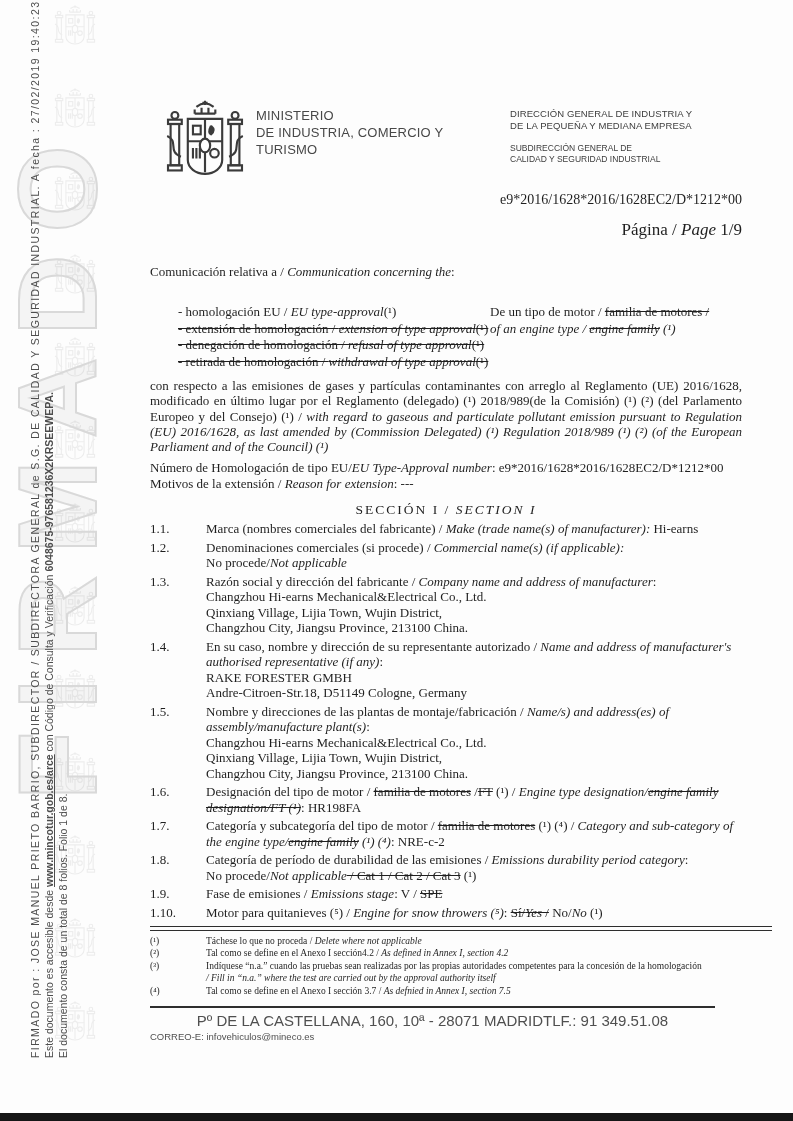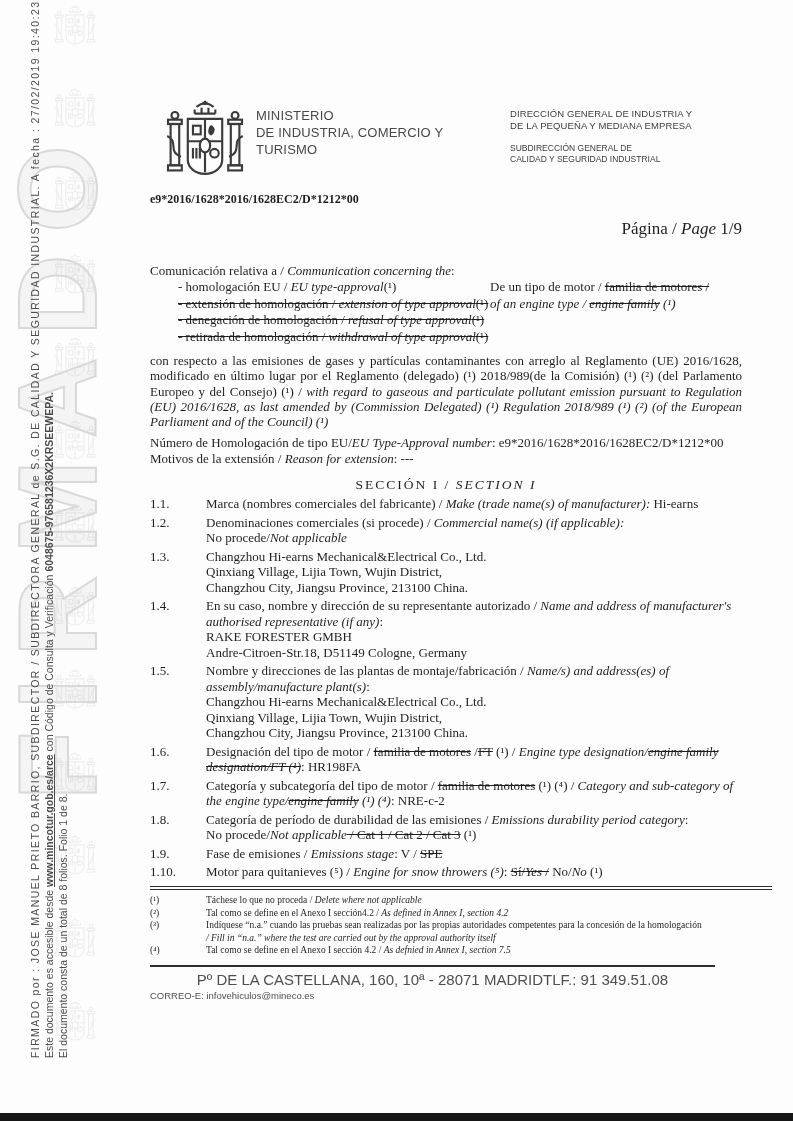--- a/index.html
+++ b/index.html
@@ -24,24 +24,24 @@
   
   .content{position:absolute;left:150px;top:96px;width:592px;z-index:2;font-size:13px;}
   .hdr{position:relative;height:92px;}
   .logo-svg{position:absolute;left:12px;top:2px;}
   .ministry{position:absolute;left:106px;top:12px;font-family:"Liberation Sans",sans-serif;
             font-size:13px;line-height:1.3;color:#484848;letter-spacing:.2px;}
   .hdr-right{position:absolute;left:360px;top:12px;font-family:"Liberation Sans",sans-serif;
              color:#3c3c3c;}
   .dg{font-size:9.5px;line-height:1.3;letter-spacing:.1px;}
   .sd{font-size:8.5px;line-height:1.35;margin-top:10px;}
-  .approval-no{text-align:left;font-weight:bold;font-size:12px;margin-top:4px;}
+  .approval-no{text-align:right;font-weight:normal;font-size:14px;margin-top:4px;}
   .page-label{text-align:right;margin-top:12px;font-size:17px;}
   .comm-title{margin-top:24px;}
-  .comm-block{display:flex;margin-top:0;line-height:16.5px;}
+  .comm-block{display:flex;margin-top:24px;line-height:16.5px;}
   .comm-left{margin-left:28px;width:302px;white-space:nowrap;}
   .comm-right{margin-left:10px;white-space:nowrap;}
   .reg-par{margin-top:8px;text-align:justify;line-height:15.3px;}
   .numline{line-height:16px;}
   .mt6{margin-top:6px;}
   .section-h{margin-top:10px;text-align:center;font-size:13.5px;letter-spacing:2px;}
   .item{display:flex;margin-top:3px;line-height:15.5px;}
   .inum{width:56px;flex-shrink:0;}
   .ibody{flex:1;}
   .ibody .line{white-space:nowrap;}
@@ -195,20 +195,21 @@
         <div class="item">
           <div class="inum">1.2.</div>
           <div class="ibody">
             <div class="line"><span>Denominaciones comerciales (si procede) / </span><span style="font-style: italic;">Commercial name(s) (if applicable):</span></div>
             <div class="line"><span>No procede/</span><span style="font-style: italic;">Not applicable</span></div>
           </div>
         </div>
         <div class="item">
           <div class="inum">1.3.</div>
           <div class="ibody">
+            <div class="line"><span>Razón social y dirección del fabricante / </span><span style="font-style: italic;">Company name and address of manufacturer</span><span>:</span></div>
             <div class="line"><span>Changzhou Hi-earns Mechanical&amp;Electrical Co., Ltd.</span></div>
             <div class="line"><span>Qinxiang Village, Lijia Town, Wujin District,</span></div>
             <div class="line"><span>Changzhou City, Jiangsu Province, 213100 China.</span></div>
           </div>
         </div>
         <div class="item">
           <div class="inum">1.4.</div>
           <div class="ibody">
             <div class="line"><span>En su caso, nombre y dirección de su representante autorizado / </span><span style="font-style: italic;">Name and address of manufacturer's</span></div>
             <div class="line"><span style="font-style: italic;">authorised representative (if any)</span><span>:</span></div>
@@ -278,21 +279,21 @@
         <div class="fnote">
           <div class="fm">(³)</div>
           <div>
             <div><span>Indíquese “n.a.” cuando las pruebas sean realizadas por las propias autoridades competentes para la concesión de la homologación</span></div>
             <div><span style="font-style: italic;">/ Fill in “n.a.” where the test are carried out by the approval authority itself</span></div>
           </div>
         </div>
         <div class="fnote">
           <div class="fm">(⁴)</div>
           <div>
-            <div><span>Tal como se define en el Anexo I sección 4.2 / </span><span style="font-style: italic;">As defnied in Annex I, section 7.5</span></div>
+            <div><span>Tal como se define en el Anexo I sección 3.7 / </span><span style="font-style: italic;">As defnied in Annex I, section 7.5</span></div>
           </div>
         </div>
       </div>
 
     <div class="foot-rule"></div>
     <div class="footer">
       <span>Pº DE LA CASTELLANA, 160, 10ª - 28071 MADRID</span>
       <span>TLF.: 91 349.51.08</span>
     </div>
     <div class="footer2">CORREO-E: infovehiculos@mineco.es</div>

